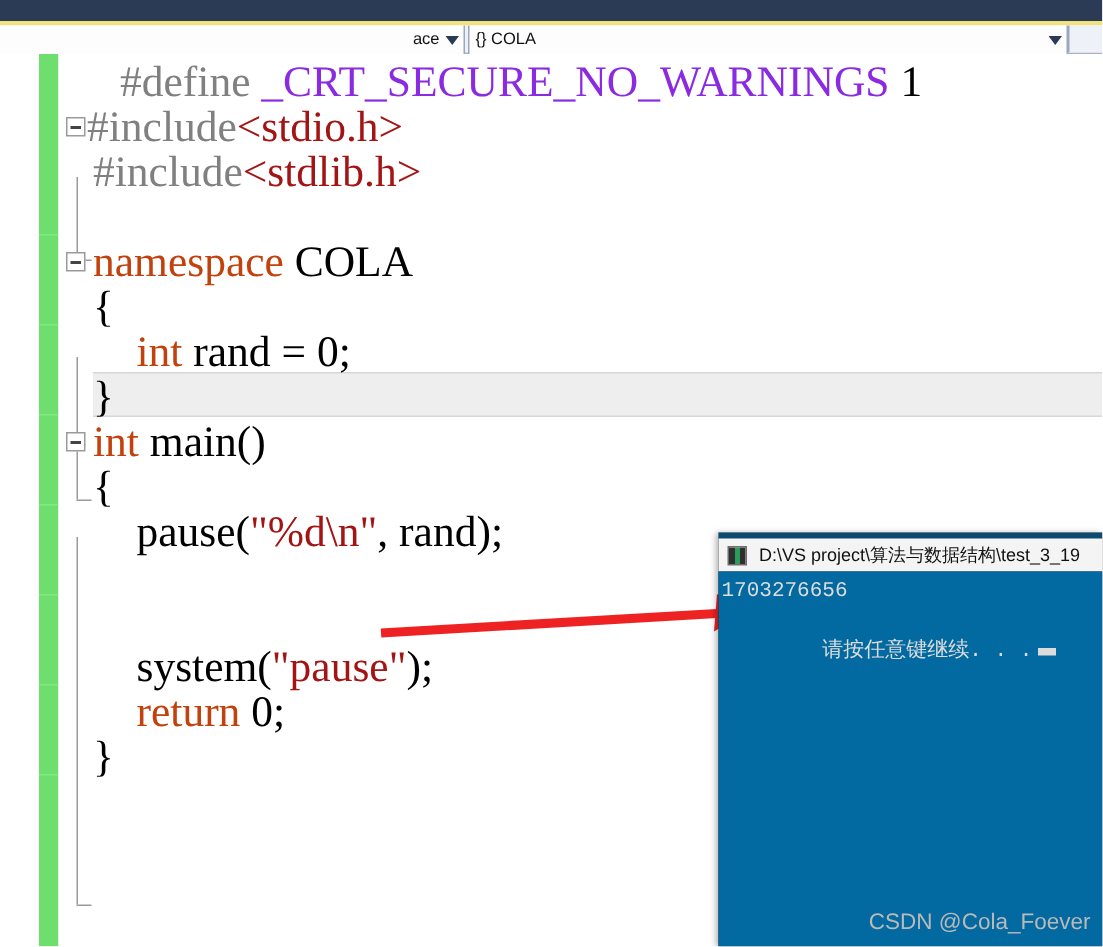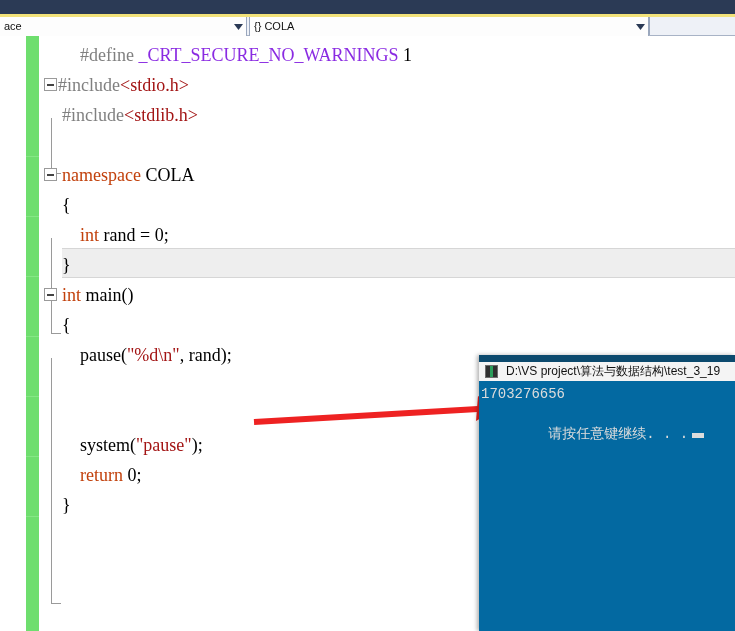--- a/index.html
+++ b/index.html
@@ -43,21 +43,21 @@
     background: #fdfdfd;
     border: 1px solid #9aa7bd;
     border-top: none;
     border-bottom: none;
     display: flex;
     align-items: center;
     font-size: 11px;
     color: #111;
     font-family: "Liberation Sans", sans-serif;
   }
-  .combo.scope { width: 247px; border-left: none; }
+  .combo.scope { width: 310px; border-left: none; text-align: right; }
   .combo.member { width: 400px; margin-left: 2px; }
   .combo .combo-text {
     flex: 1;
     padding-left: 4px;
     white-space: nowrap;
     overflow: hidden;
     line-height: 17px;
   }
   .combo .arrow {
     width: 16px;
@@ -115,21 +115,21 @@
     border-top: 1px solid #d6d6d6;
     border-bottom: 1px solid #d6d6d6;
   }
 
   
   .code-line {
     position: absolute;
     left: 0;
     white-space: pre;
     font-family: "Liberation Serif", "DejaVu Serif", serif;
-    font-size: 18px;
+    font-size: 29px;
     line-height: 30px;
     color: #000000;
     text-align: right;
   }
   .tok-pre   { color: #808080; }   
   .tok-macro { color: #8a2be2; }   
   .tok-str   { color: #a31515; }   
   .tok-kw    { color: #c2410c; }   
   .tok-plain { color: #000000; }
 
@@ -161,21 +161,21 @@
     position: absolute;
     left: 479px; top: 355px;
     width: 256px; height: 276px;
     background: #0a0a0a;
     box-shadow: -2px 0 4px rgba(0,0,0,0.30);
   }
   .console-title {
     position: absolute; left: 0; top: 0;
     width: 256px; height: 26px;
     background: #f4f4f4;
-    border-top: 7px solid #0c4a6e;
+    border-top: 4px solid #0c4a6e;
     display: flex; align-items: center;
     padding-left: 6px;
     overflow: hidden;
   }
   .console-icon {
     width: 13px; height: 13px;
     border: 1px solid #6d6d6d;
     background: linear-gradient(90deg,#2f2f2f 0 34%, #2a9d5a 34% 66%, #2f2f2f 66% 100%);
     flex: 0 0 auto;
   }
@@ -298,16 +298,17 @@
   <div class="console">
     <div class="console-title">
       <span class="console-icon"></span>
       <span class="console-title-text">D:\VS project\算法与数据结构\test_3_19</span>
     </div>
     <div class="console-body">
       <div class="console-line">1703276656</div>
       <div class="console-line">
         <span>请按任意键继续. . .</span><span class="console-cursor"></span>
       </div>
+      <div class="watermark">CSDN @Cola_Foever</div>
     </div>
   </div>
 
 </div>
 
 </body></html>

